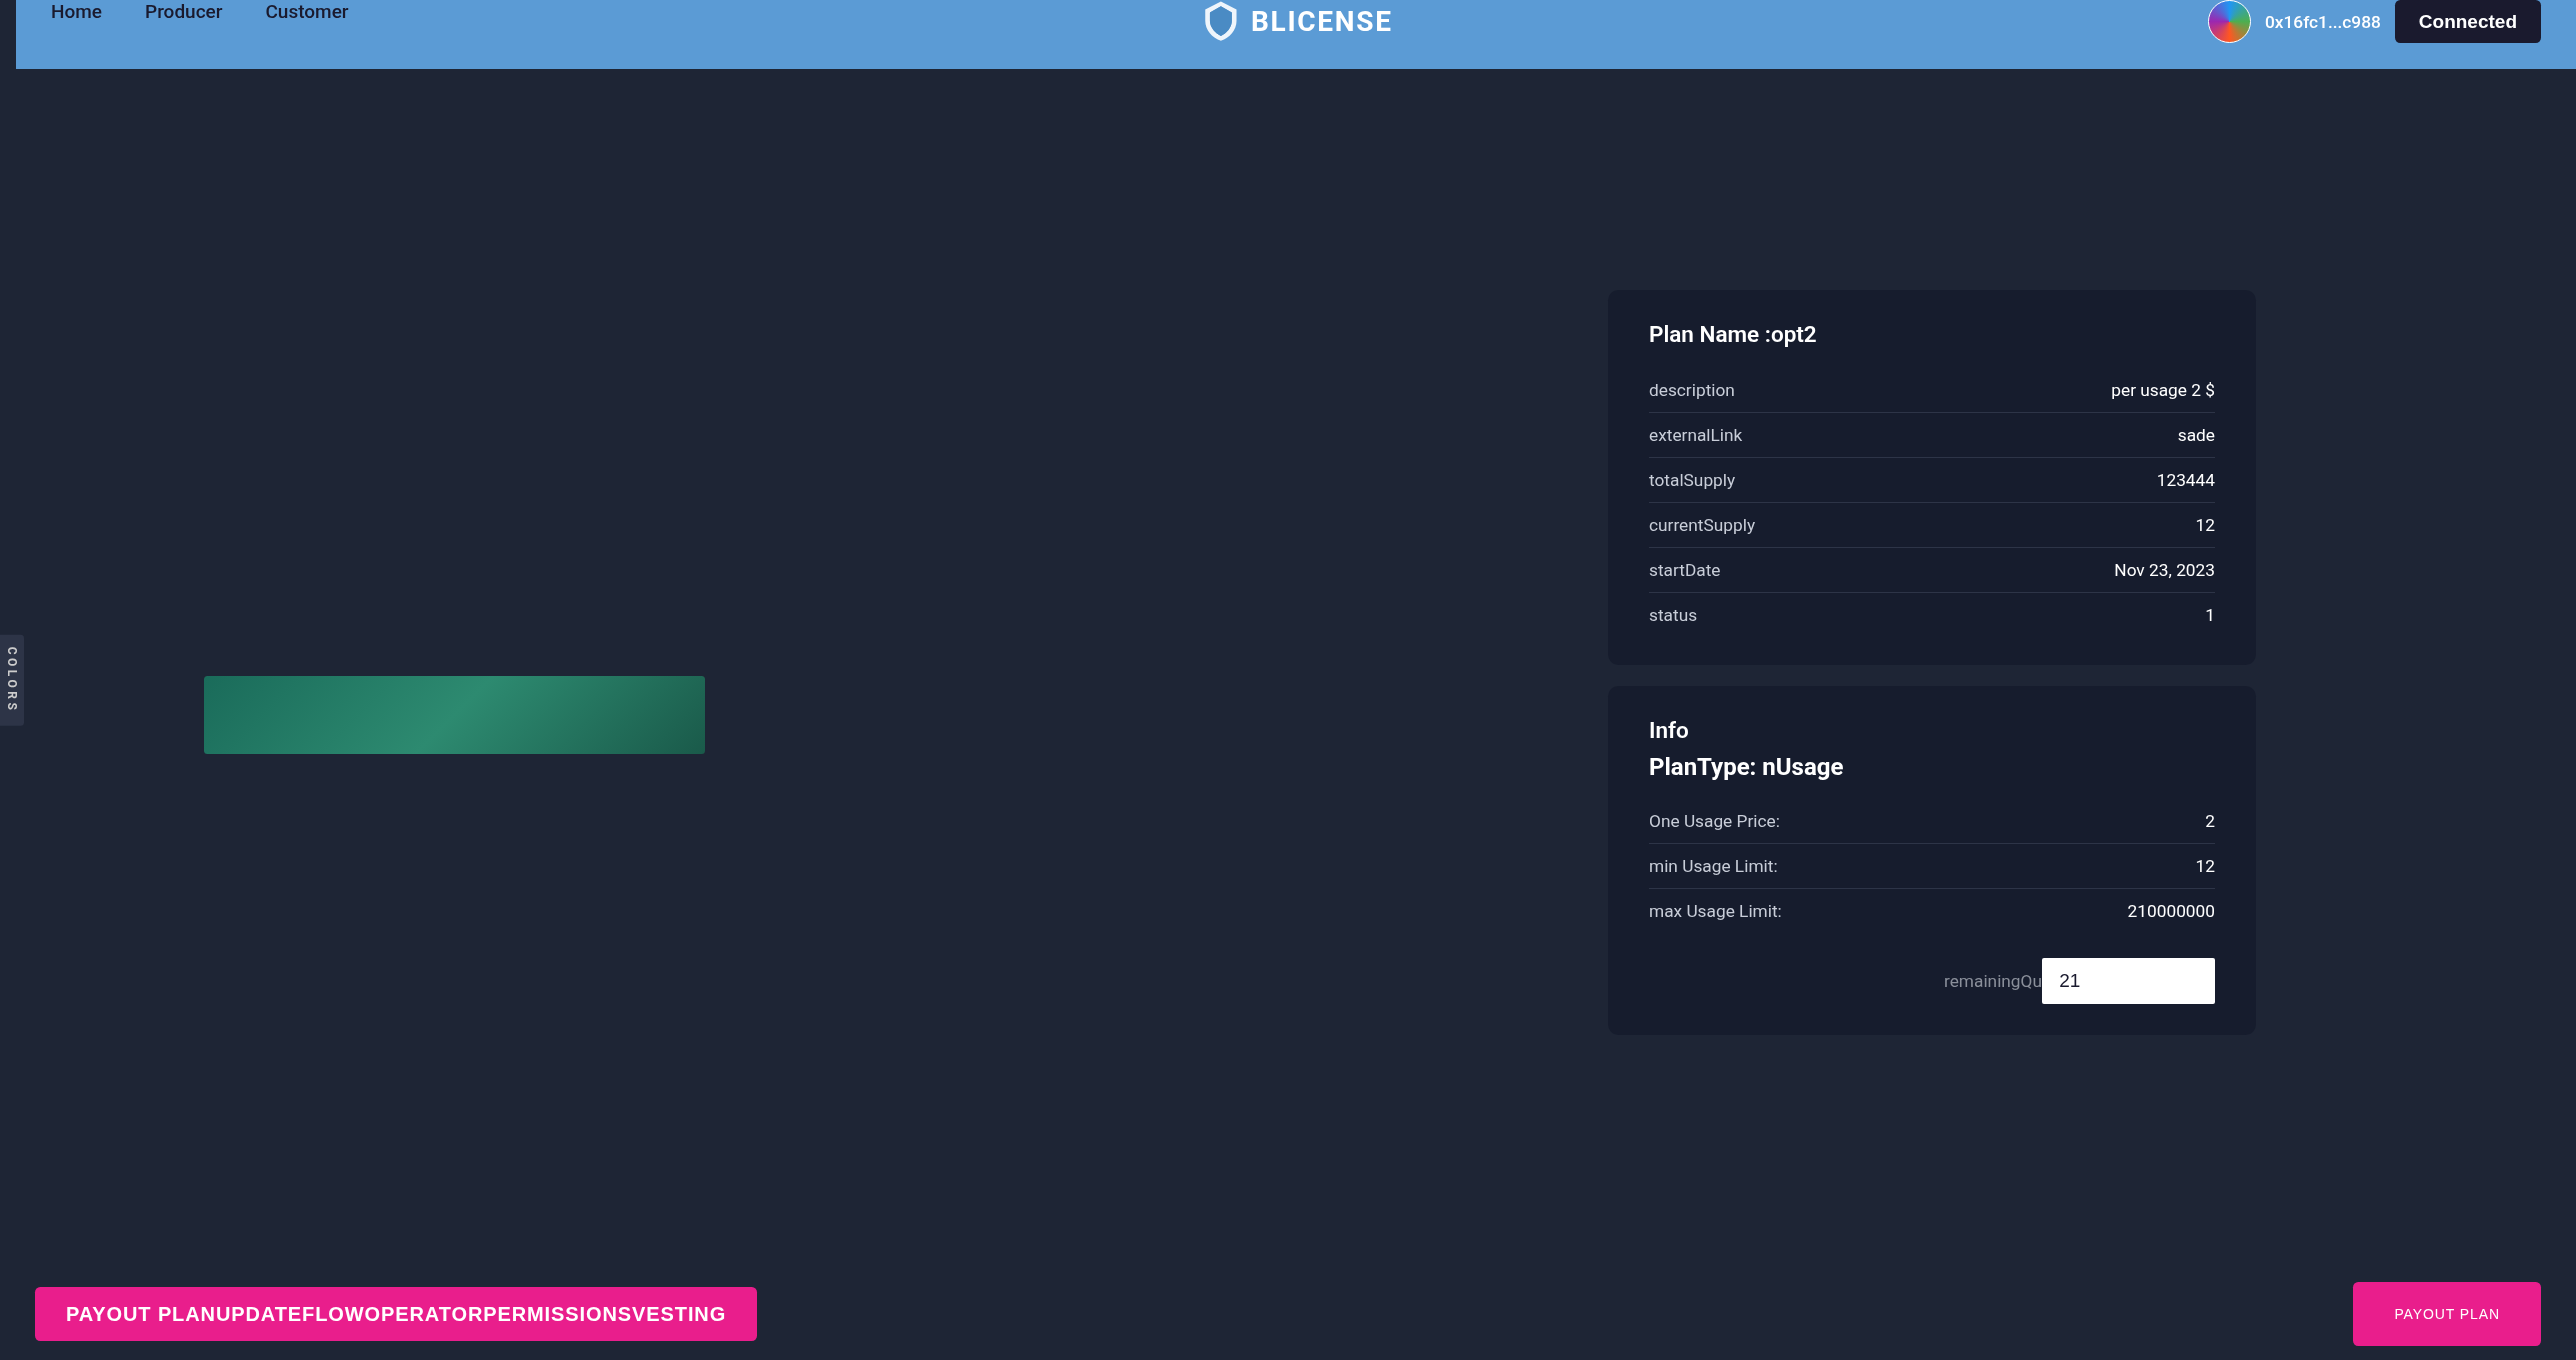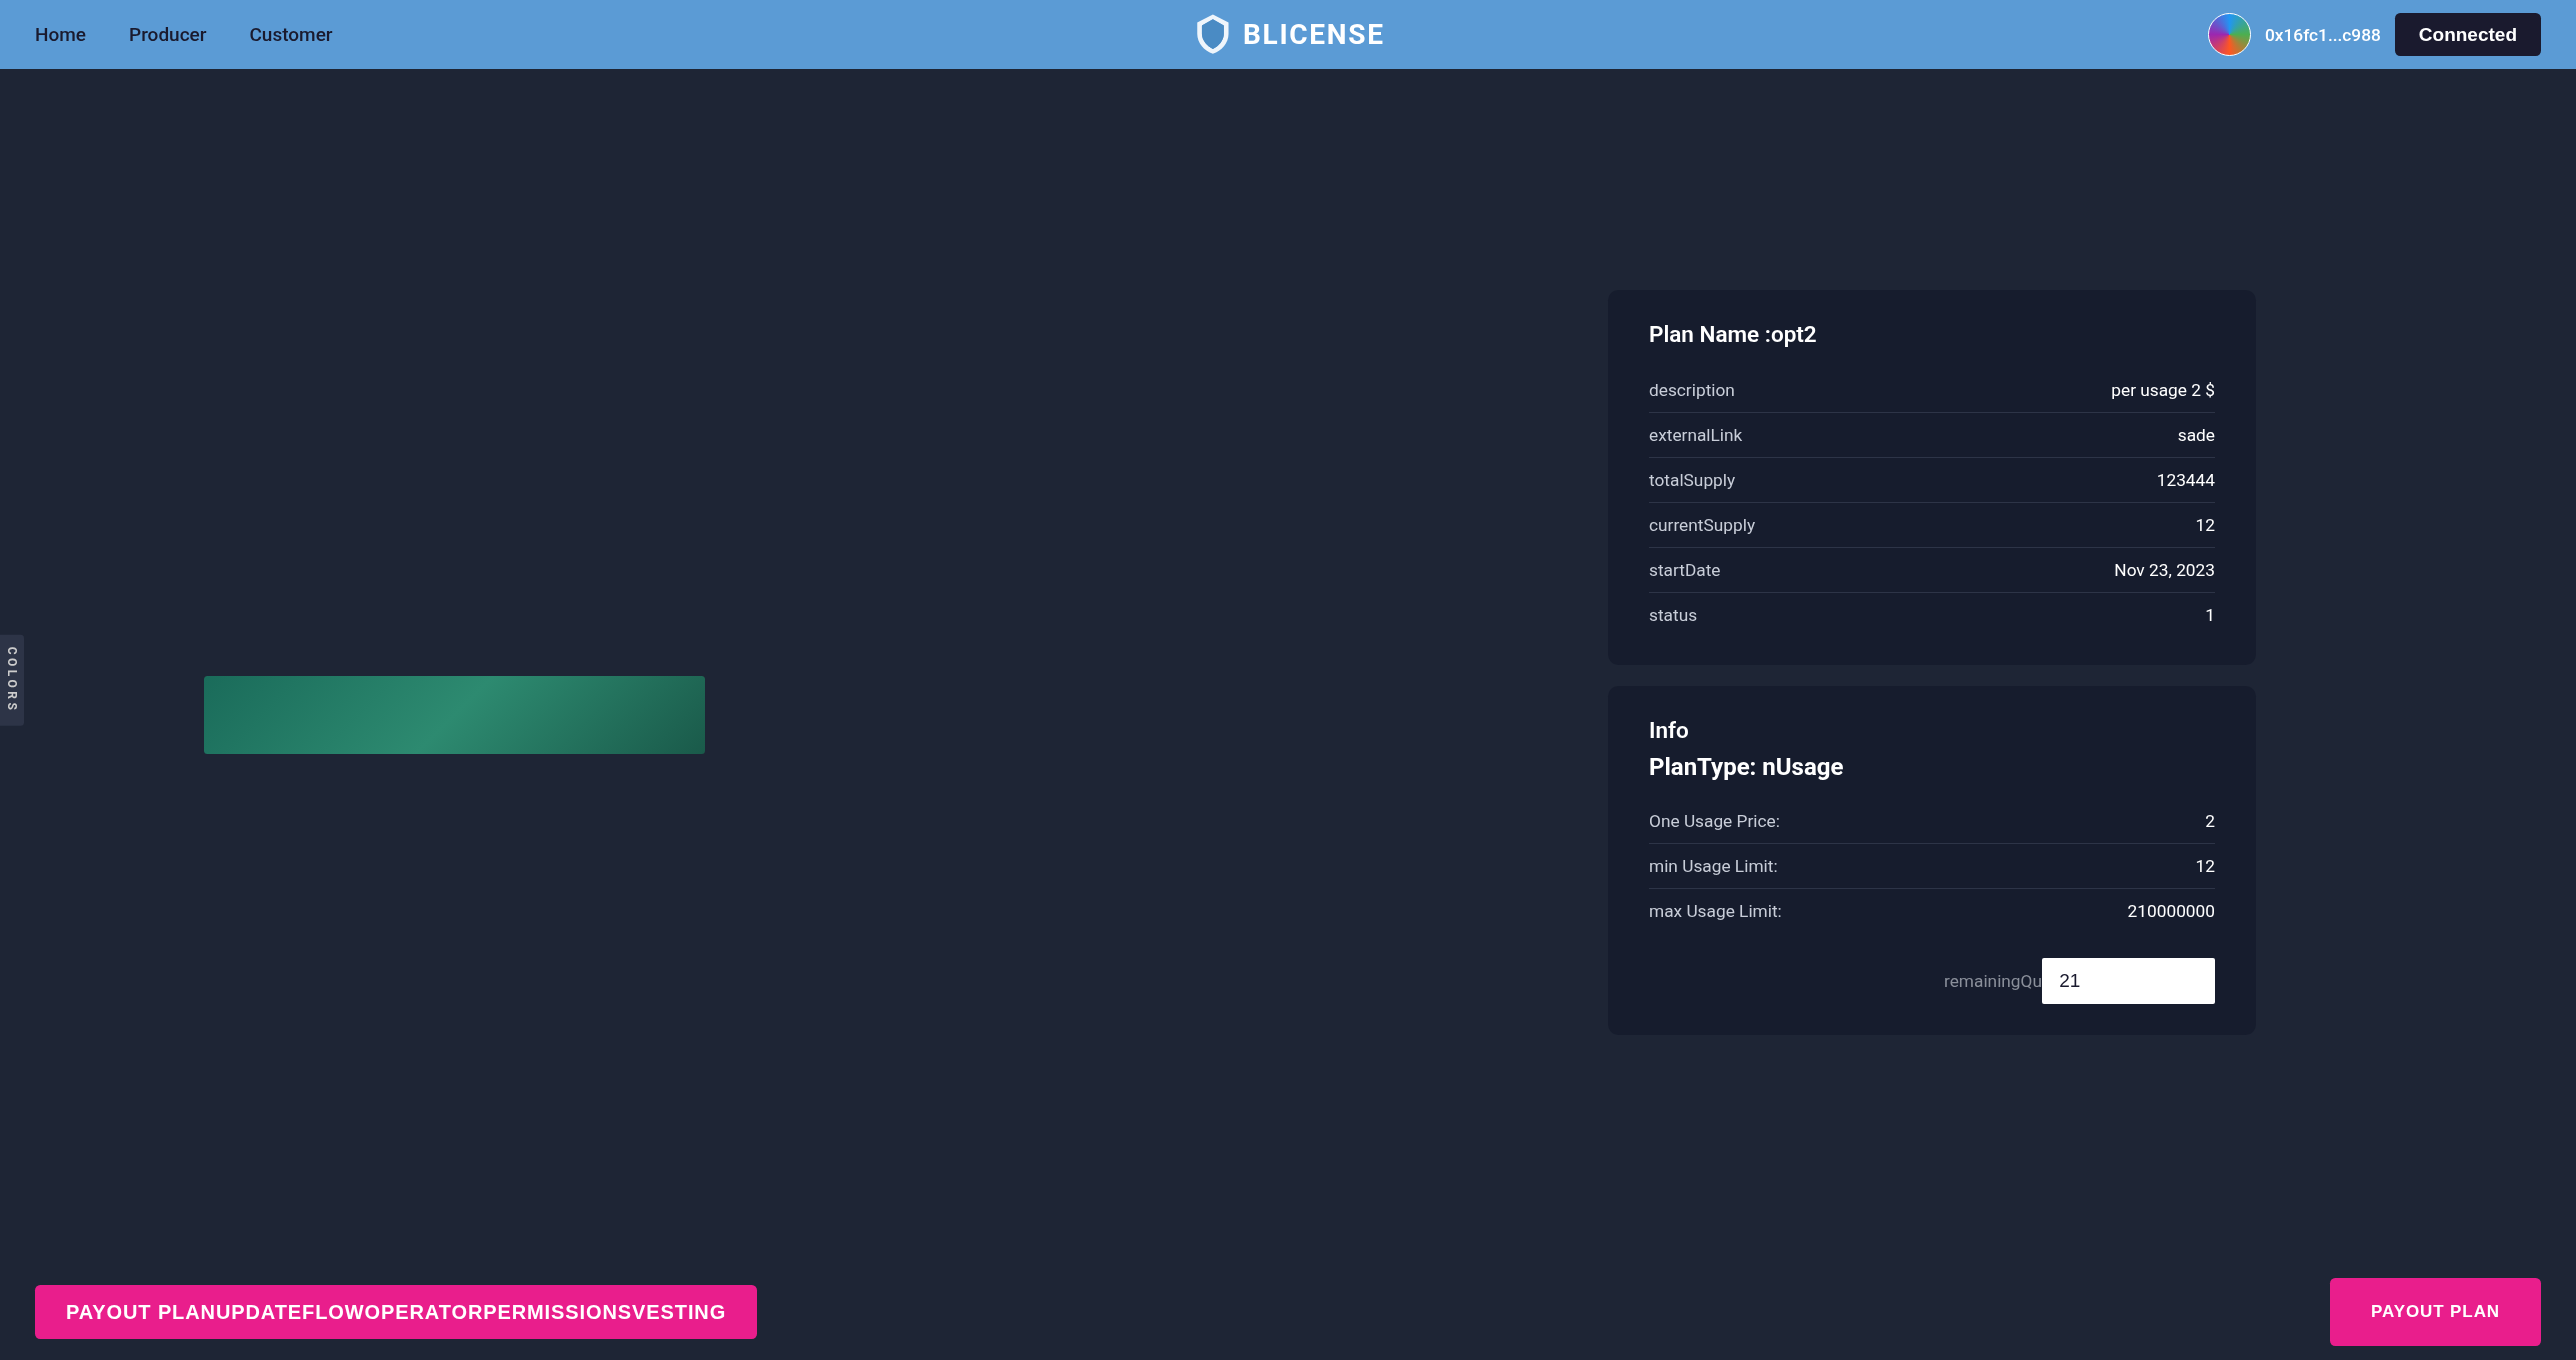--- a/index.html
+++ b/index.html
@@ -9,26 +9,26 @@
       background-color: #1e2535;
       color: #ffffff;
       min-height: 100vh;
       overflow-x: hidden;
     }
 
     
     .navbar {
       background-color: #5b9bd5;
       display: flex;
-      align-items: center;
+      align-items: flex-start;
       padding: 0 35px;
       height: 69px;
       position: fixed;
       top: 0;
-      left: 0;
+      left: 16px;
       right: 0;
       z-index: 100;
     }
 
     .nav-links {
       display: flex;
       gap: 43px;
       align-items: center;
     }
 
@@ -241,22 +241,22 @@
       border-radius: 5.2px;
       cursor: pointer;
       text-transform: uppercase;
     }
 
     .bottom-btn-right {
       background-color: #e91e8c;
       color: #ffffff;
       border: none;
       padding: 24px 41px;
-      font-size: 17px;
-      font-weight: 700;
+      font-size: 14px;
+      font-weight: 400;
       letter-spacing: 0.9px;
       border-radius: 5.2px;
       cursor: pointer;
       text-transform: uppercase;
     }
 
     .divider {
       border: none;
       border-top: 0.9px solid #2d3447;
       margin: 3.5px 0;

